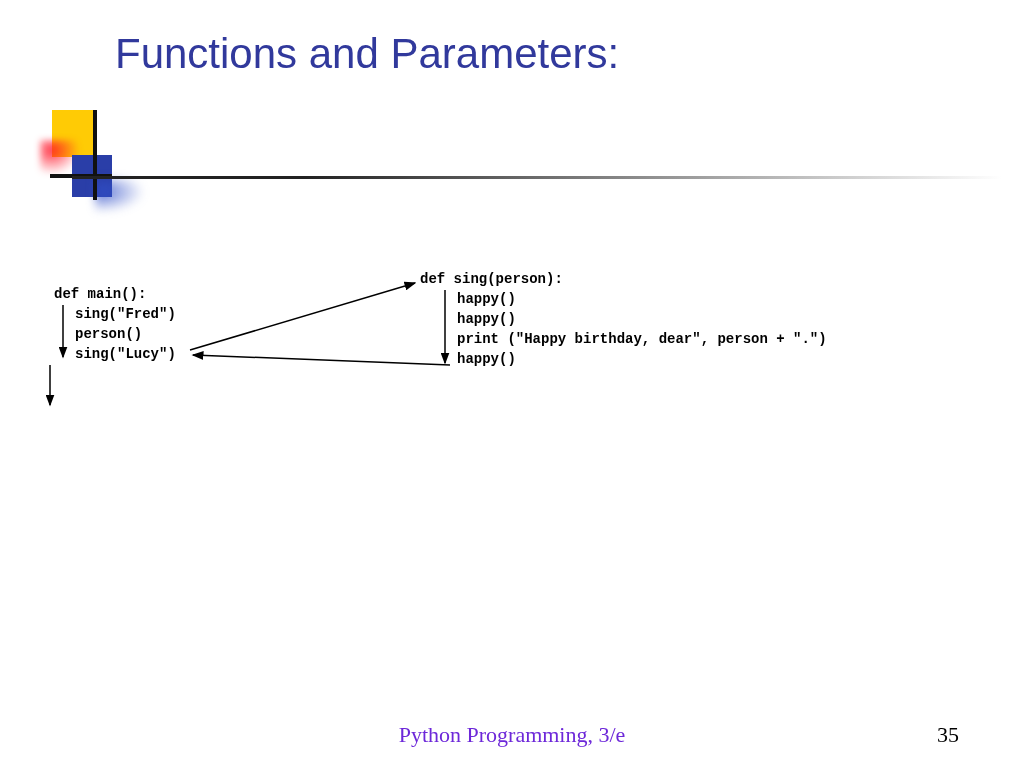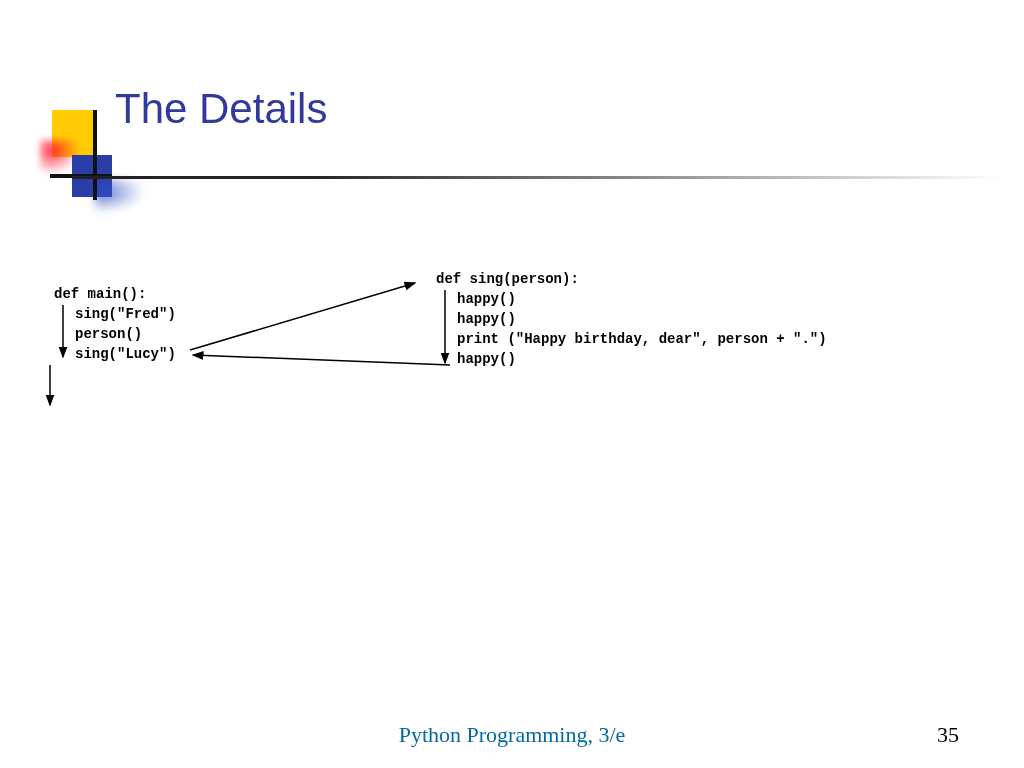--- a/index.html
+++ b/index.html
@@ -99,21 +99,21 @@
   }
   .diagram span { position: absolute; white-space: pre; }
   .footer-text {
     position: absolute;
     bottom: 20px;
     left: 0;
     width: 100%;
     text-align: center;
     font-family: "Times New Roman", serif;
     font-size: 22px;
-    color: #0369a1;
+    color: #6d28d9;
   }
   .page-num {
     position: absolute;
     bottom: 20px;
     right: 65px;
     font-family: "Times New Roman", serif;
     font-size: 22px;
     color: #000;
     margin-left: 31px;
   }
@@ -124,34 +124,33 @@
 <div class="logo-block">
   <div class="yellow-sq"></div>
   <div class="red-blur"></div>
   <div class="blue-sq"></div>
   <div class="blue-blur"></div>
   <div class="black-h"></div>
   <div class="black-v"></div>
 </div>
 
 <div class="title">
-  <br>
-  <span>The Details</span>
+  <span>Functions and Parameters:</span><br>
 </div>
 
 <div class="hr-line"></div>
 
 <div class="diagram">
 
   <span style="left:24px; top:20px;">def main():</span>
   <span style="left:45px; top:40px;">sing("Fred")</span>
   <span style="left:45px; top:60px;">person()</span>
   <span style="left:45px; top:80px;">sing("Lucy")</span>
 
-  <span style="left:390px; top:5px;margin-left:16px;">def sing(person):</span>
+  <span style="left:390px; top:5px;">def sing(person):</span>
   <span style="left:427px; top:25px;">happy()</span>
   <span style="left:427px; top:45px;">happy()</span>
   <span style="left:427px; top:65px;">print ("Happy birthday, dear", person + ".")</span>
   <span style="left:427px; top:85px;">happy()</span>
 
   <svg width="960" height="170" style="position:absolute; left:0; top:0;">
     <defs>
       <marker id="arrowhead" markerWidth="8" markerHeight="6" refX="7" refY="3" orient="auto">
         <polygon points="0 0, 8 3, 0 6" fill="#000"></polygon>
       </marker>

